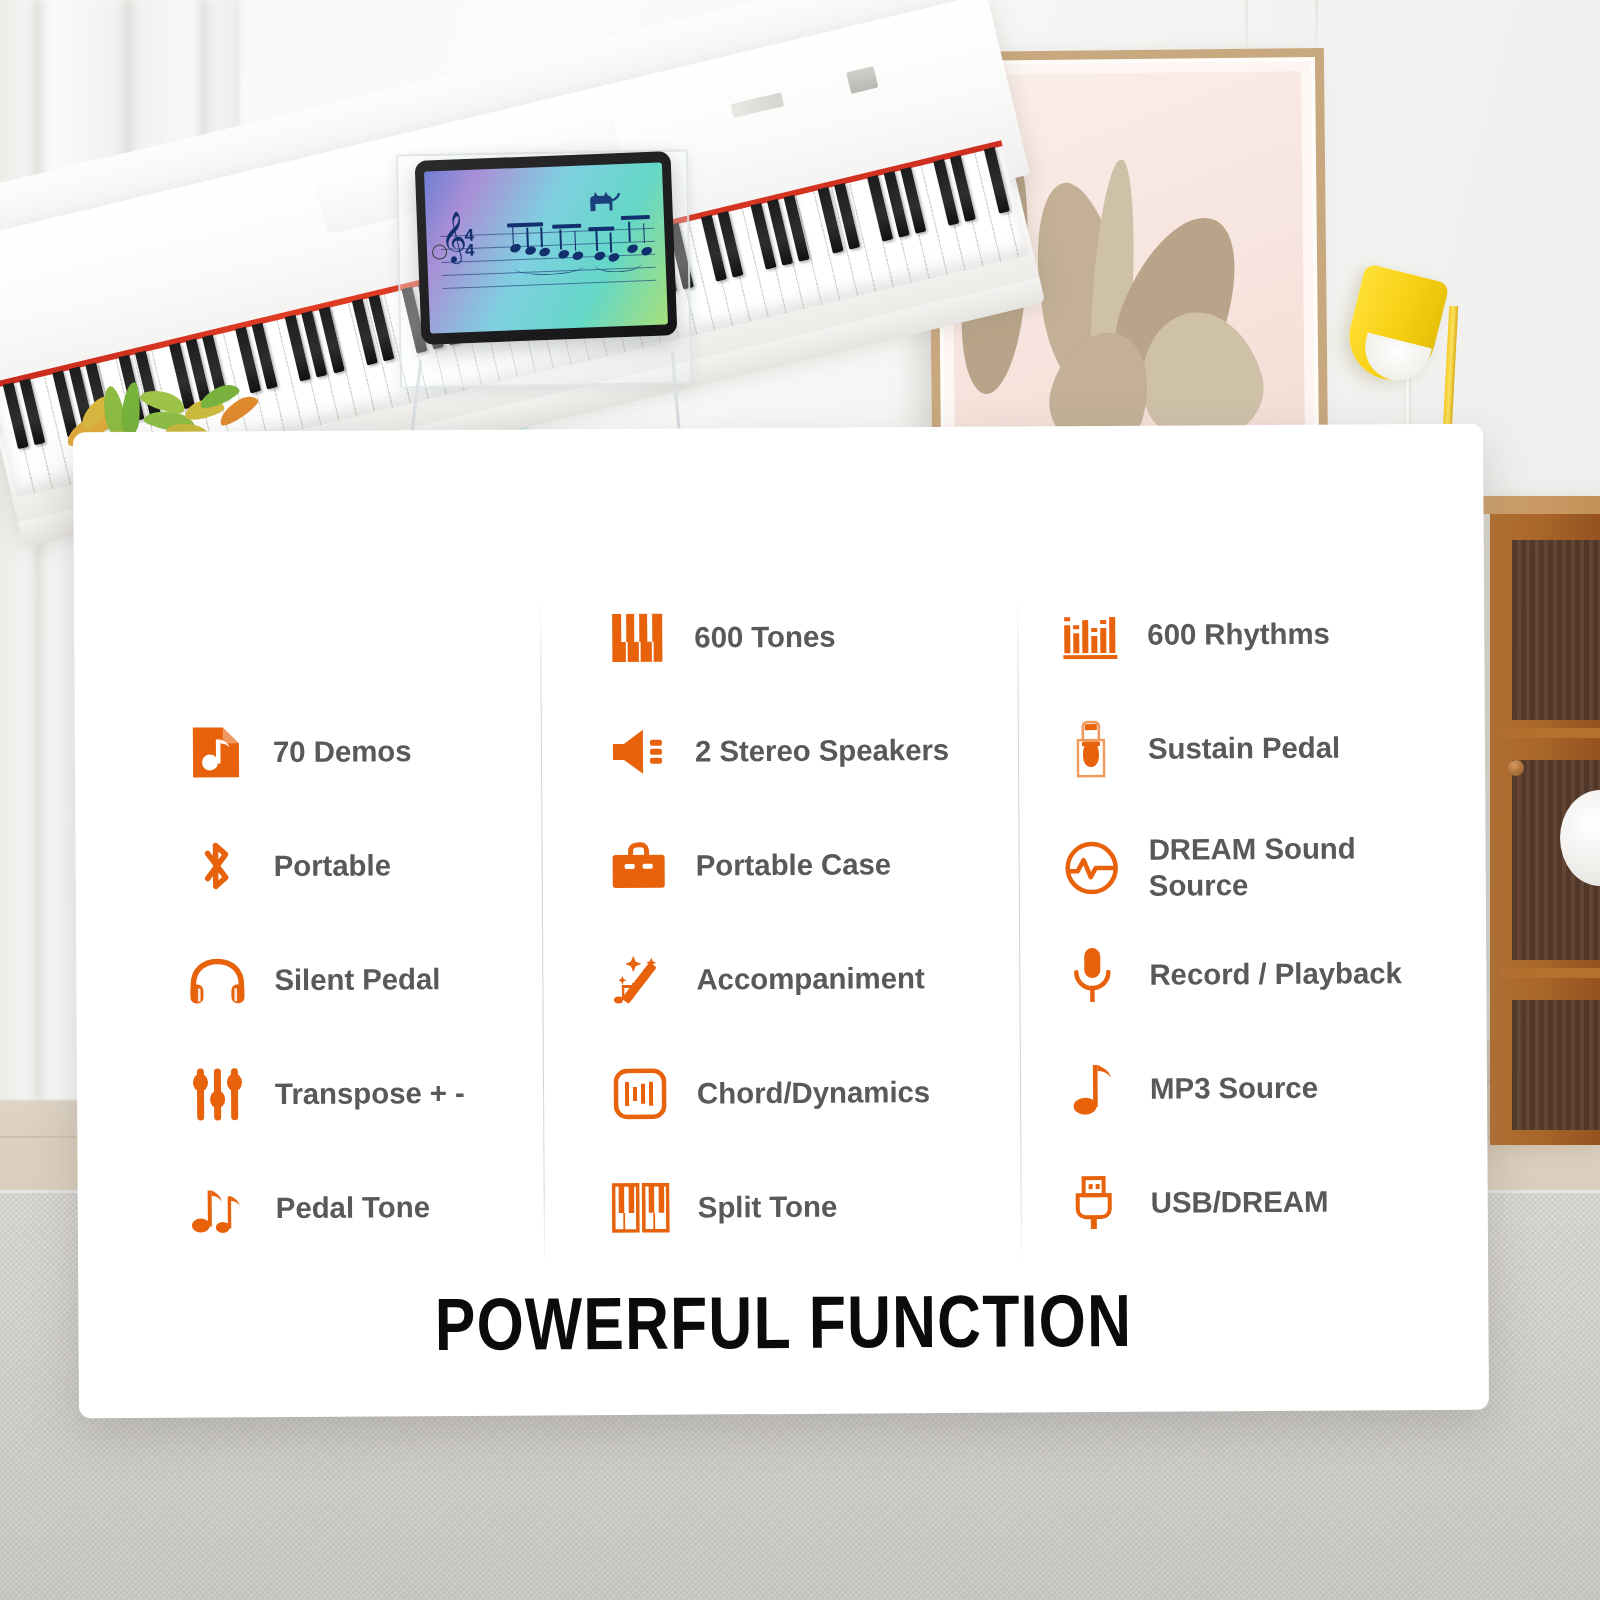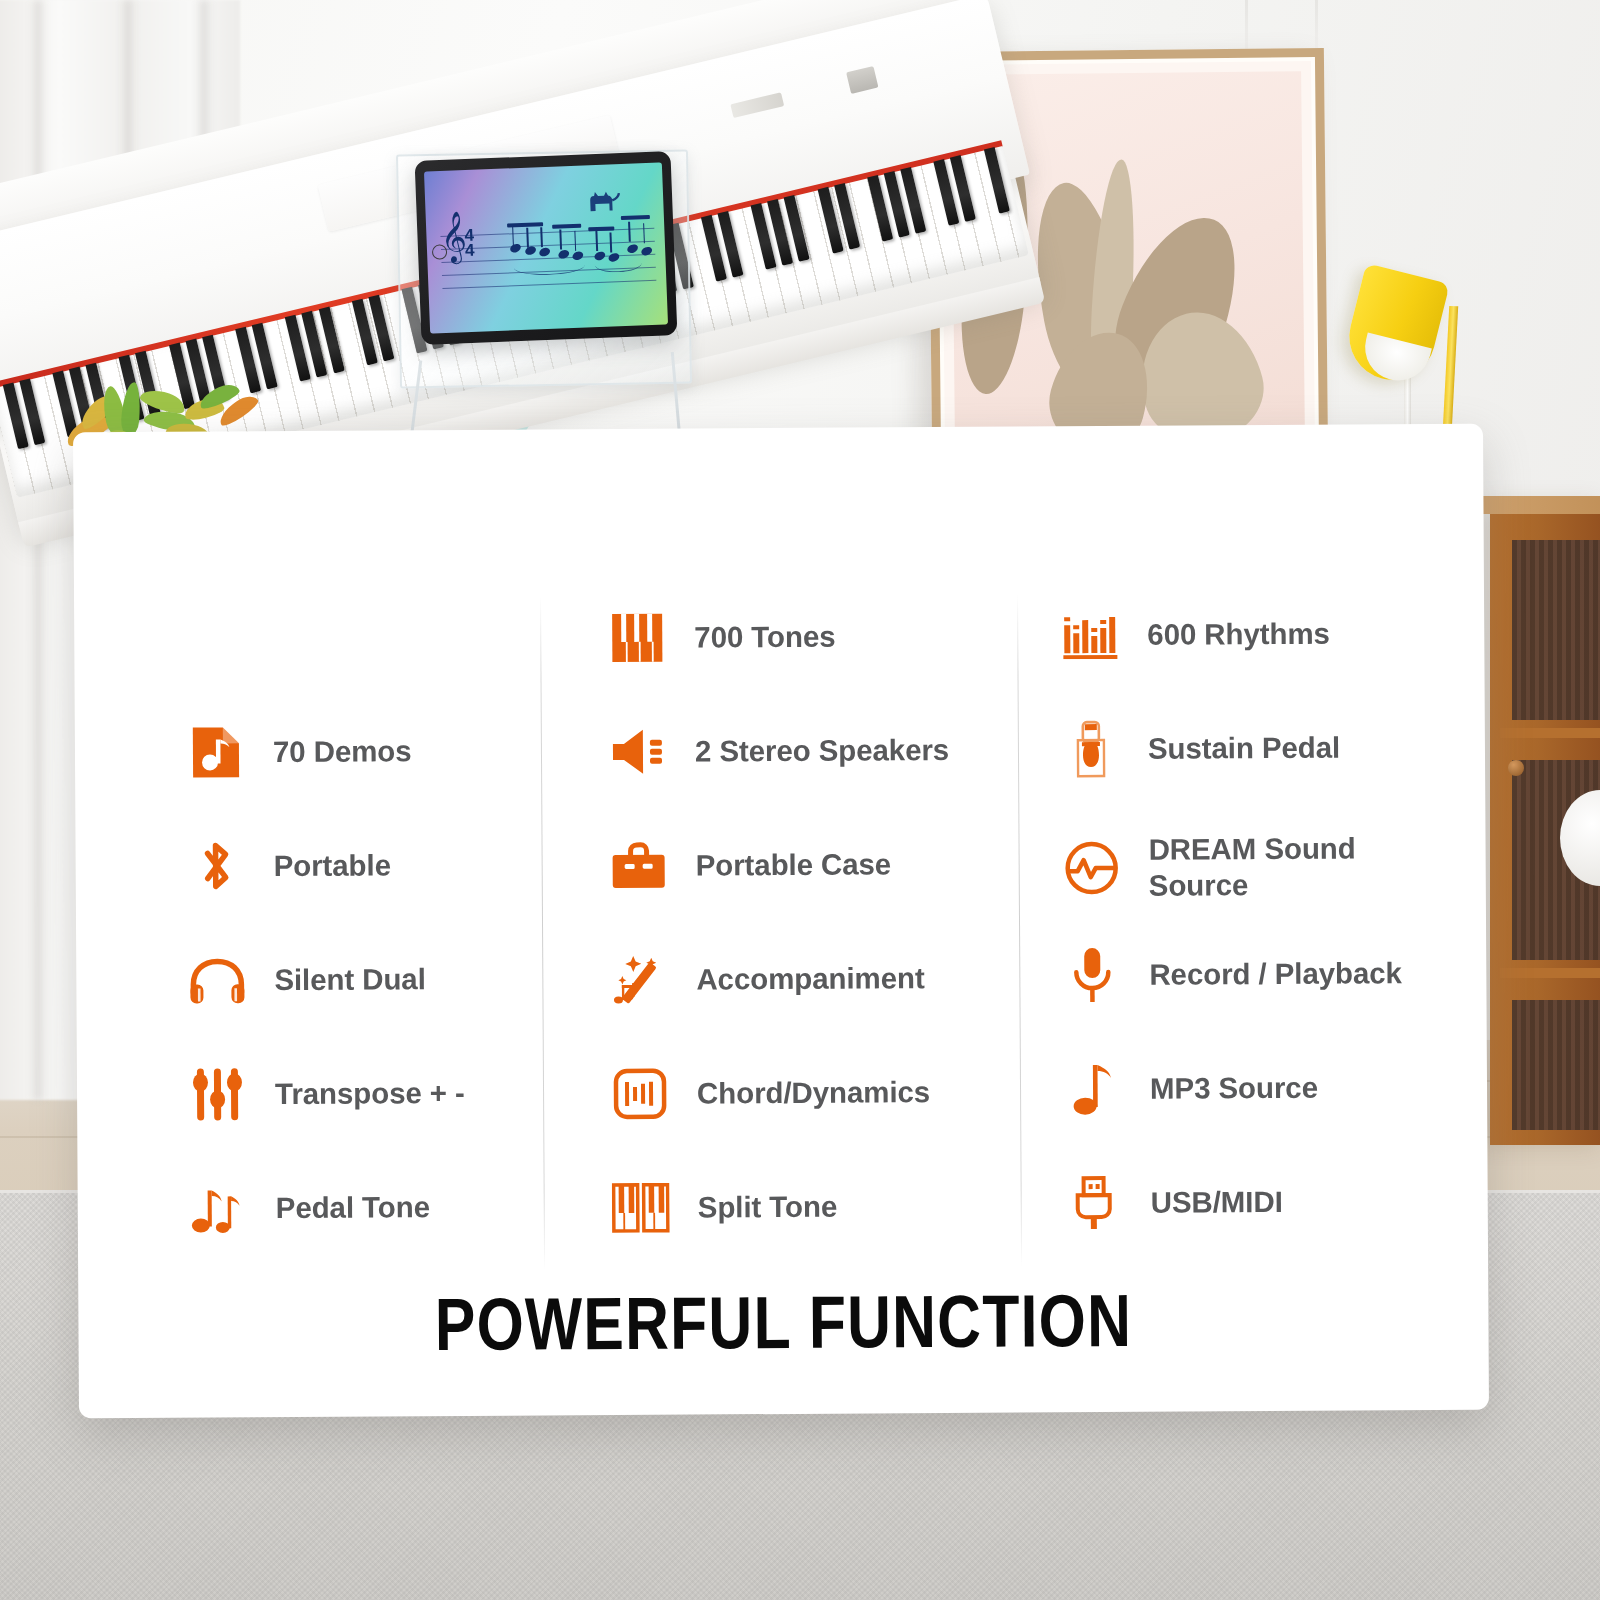--- a/index.html
+++ b/index.html
@@ -364,21 +364,21 @@
       <div class="row" style="margin-bottom:52px;">
         <span class="ico">
           <svg width="58" height="48" viewBox="0 0 58 48">
               <path d="M5 36V28C5 14 15 5 29 5s24 9 24 23v8" stroke="#E8620C" stroke-width="5.5" fill="none" stroke-linecap="round"></path>
               <rect x="2" y="28" width="13" height="19" rx="6" fill="#E8620C"></rect>
               <rect x="43" y="28" width="13" height="19" rx="6" fill="#E8620C"></rect>
               <rect x="9.5" y="32" width="2.6" height="13" fill="#fff" opacity=".85"></rect>
               <rect x="46" y="32" width="2.6" height="13" fill="#fff" opacity=".85"></rect>
             </svg>
         </span>
-        <span class="lbl">Silent Dual</span>
+        <span class="lbl">Silent Pedal</span>
       </div>
       <div class="row" style="margin-bottom:52px;">
         <span class="ico">
           <svg width="50" height="56" viewBox="0 0 50 56">
               <rect x="4" y="2" width="7" height="52" rx="3.5" fill="#E8620C"></rect>
               <rect x="21" y="2" width="7" height="52" rx="3.5" fill="#E8620C"></rect>
               <rect x="38" y="2" width="7" height="52" rx="3.5" fill="#E8620C"></rect>
               <ellipse cx="7.5" cy="16" rx="7.5" ry="9" fill="#E8620C"></ellipse>
               <ellipse cx="24.5" cy="33" rx="7.5" ry="9" fill="#E8620C"></ellipse>
               <ellipse cx="41.5" cy="16" rx="7.5" ry="9" fill="#E8620C"></ellipse>
@@ -407,21 +407,21 @@
           <svg width="54" height="52" viewBox="0 0 54 52">
               <rect x="2" y="2" width="50" height="48" fill="#E8620C"></rect>
               <rect x="11" y="2" width="5" height="28" fill="#fff"></rect>
               <rect x="24" y="2" width="5" height="28" fill="#fff"></rect>
               <rect x="37" y="2" width="5" height="28" fill="#fff"></rect>
               <rect x="15.5" y="30" width="1.8" height="20" fill="#fff"></rect>
               <rect x="28.5" y="30" width="1.8" height="20" fill="#fff"></rect>
               <rect x="41.5" y="30" width="1.8" height="20" fill="#fff"></rect>
             </svg>
         </span>
-        <span class="lbl">700 Tones</span>
+        <span class="lbl">600 Tones</span>
       </div>
       <div class="row" style="margin-bottom:52px;">
         <span class="ico">
           <svg width="56" height="48" viewBox="0 0 56 48">
               <path d="M3 16h11L33 2v44L14 32H3z" fill="#E8620C"></path>
               <rect x="40" y="12" width="12" height="6" rx="2" fill="#E8620C"></rect>
               <rect x="40" y="21" width="12" height="6" rx="2" fill="#E8620C"></rect>
               <rect x="40" y="30" width="12" height="6" rx="2" fill="#E8620C"></rect>
             </svg>
         </span>
@@ -546,19 +546,19 @@
       <div class="row">
         <span class="ico">
           <svg width="44" height="56" viewBox="0 0 44 56">
               <rect x="12" y="3" width="20" height="17" stroke="#E8620C" stroke-width="4" fill="none"></rect>
               <rect x="17" y="9" width="4" height="5" fill="#E8620C"></rect>
               <rect x="24" y="9" width="4" height="5" fill="#E8620C"></rect>
               <path d="M6 20h32v14a8 8 0 01-8 8H14a8 8 0 01-8-8z" stroke="#E8620C" stroke-width="4" fill="none"></path>
               <rect x="19" y="42" width="6" height="12" fill="#E8620C"></rect>
             </svg>
         </span>
-        <span class="lbl">USB/MIDI</span>
+        <span class="lbl">USB/DREAM</span>
       </div>
     </div>
 
     <div class="headline">POWERFUL FUNCTION</div>
   </div>
 </div>
 
 </body></html>

